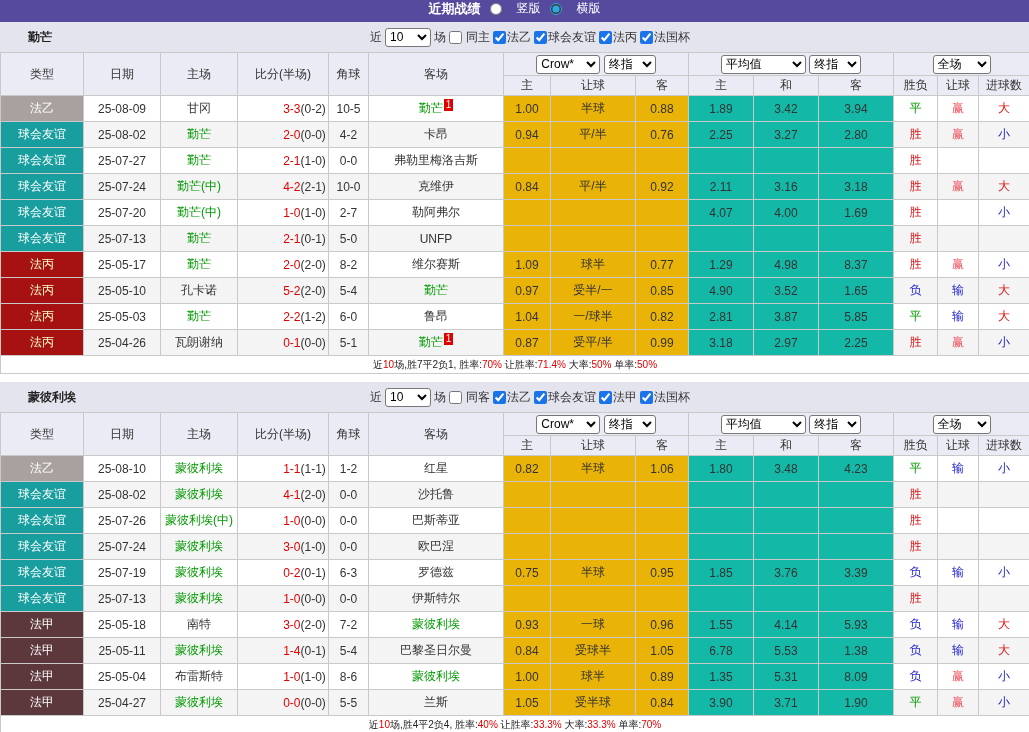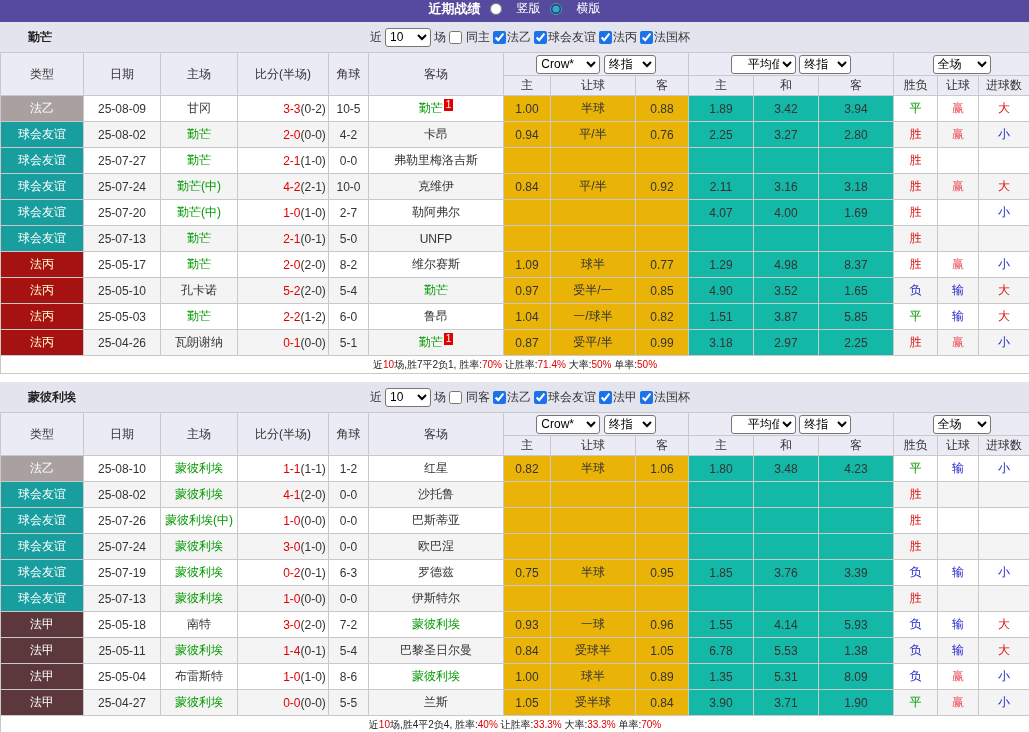--- a/index.html
+++ b/index.html
@@ -12,21 +12,21 @@
   .section{margin-top:0;}
   .section+.section{margin-top:8px;}
   .section-head{height:30px;background:#e4e4ee;position:relative;display:flex;align-items:center;}
   .team-name{font-weight:bold;color:#222;padding-left:28px;font-size:12px;}
   .controls{position:absolute;right:339px;top:0;height:30px;display:flex;align-items:center;gap:3px;white-space:nowrap;}
   .controls .lgl{display:inline-flex;align-items:center;margin:0;}
   .sel{font-size:12px;height:19px;background:#fff;border:1px solid #777;border-radius:3px;padding:0;}
   .sel-count{width:46px;}
   .w-crow{width:64px;}
   .w-zz{width:52px;}
-  .w-avg{width:65px;padding-left:12px;}
+  .w-avg{width:85px;}
   .w-scope{width:58px;}
   table{border-collapse:collapse;table-layout:fixed;width:1029px;}
   th,td{border:1px solid #c9c9c9;text-align:center;padding:0;font-weight:normal;overflow:hidden;white-space:nowrap;}
   thead th{background:#ebebf5;color:#333;}
   tr.drop-row th{height:22px;}
   tr.sub-row th{height:19px;}
   tbody td{height:25px;background:#fff;}
   tbody tr:nth-child(even) td:not(.cream):not(.blu):not(.league){background:#f4f4f4;}
   td.cream{background:#eab308;}
   td.blu{background:#14b8a6;}
@@ -278,21 +278,21 @@
         <tr>
           <td class="league lg-fabing">法丙</td>
           <td>25-05-03</td>
           <td><span class="tg">勤芒</span></td>
           <td><span class="score-ft">2-2</span><span class="score-ht">(1-2)</span></td>
           <td>6-0</td>
           <td><span>鲁昂</span></td>
           <td class="cream">1.04</td>
           <td class="cream">一/球半</td>
           <td class="cream">0.82</td>
-          <td class="blu">1.51</td>
+          <td class="blu">2.81</td>
           <td class="blu">3.87</td>
           <td class="blu">5.85</td>
           <td><span class="g">平</span></td>
           <td><span class="b">输</span></td>
           <td><span class="r">大</span></td>
         </tr>
         <tr>
           <td class="league lg-fabing">法丙</td>
           <td>25-04-26</td>
           <td><span>瓦朗谢纳</span></td>

